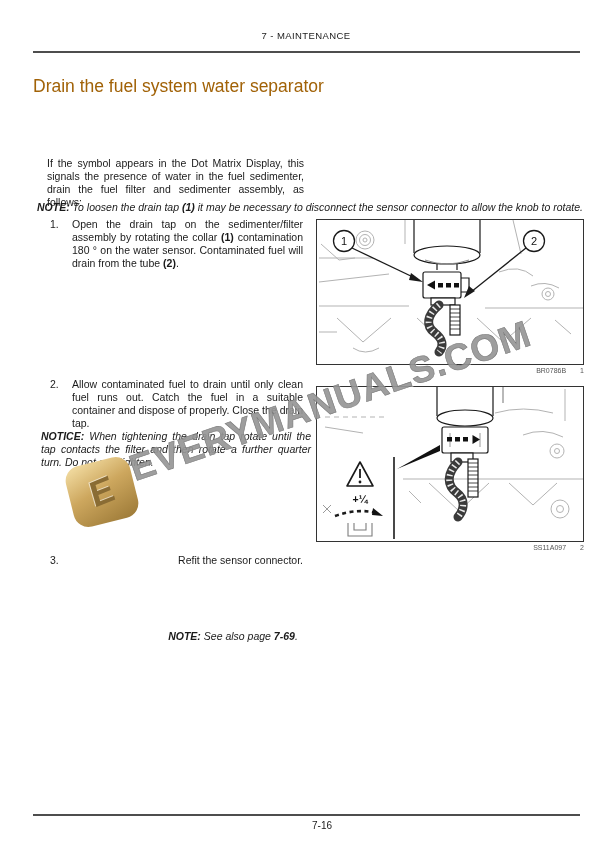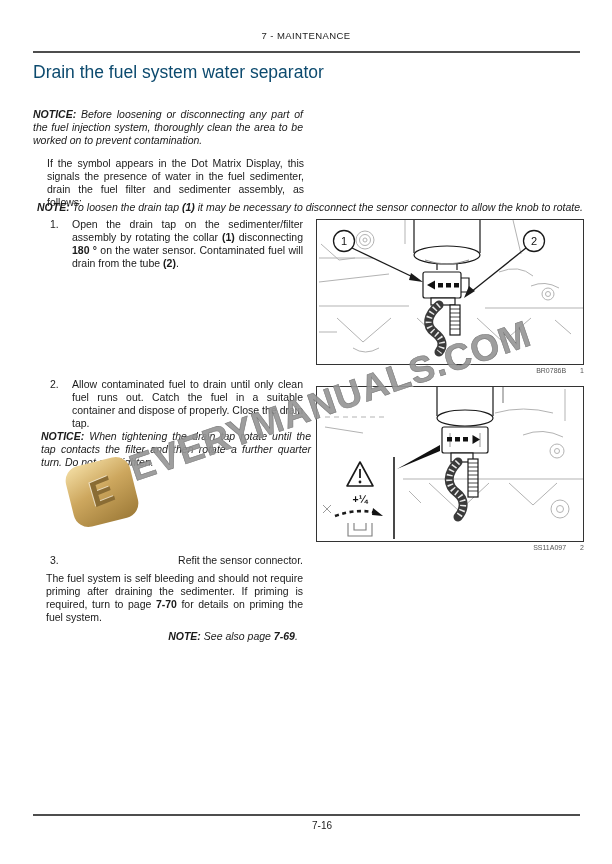--- a/index.html
+++ b/index.html
@@ -1,21 +1,21 @@
 <!DOCTYPE html>
 <html><head>
 <meta charset="utf-8">
 <style>
   html,body{margin:0;padding:0;background:#fff;}
   .page{position:relative;width:612px;height:864px;background:#fff;overflow:hidden;
         font-family:"Liberation Sans",sans-serif;color:#1a1a1a;}
   .hr{position:absolute;height:2px;background:#4d4d4d;left:33px;width:547px;}
   .header-text{position:absolute;top:30px;left:0;right:0;text-align:center;
         font-size:9.5px;letter-spacing:.4px;color:#222;}
-  .page-title{position:absolute;top:62px;left:33px;font-size:17.5px;color:#0c4a6e;text-align:center;}
+  .page-title{position:absolute;top:76px;left:33px;font-size:17.5px;color:#a16207;text-align:center;}
   .body-block{position:absolute;font-size:10.5px;line-height:13px;text-align:justify;}
   .italic{font-style:italic;}
   .step{display:flex;}
   .step-num{width:14px;flex:0 0 14px;margin-right:8px;}
   .step-text{flex:1;text-align:justify;}
   .figure{position:absolute;left:316px;width:268px;}
   .fig-frame{border:1px solid #333;background:#fff;}
   .fig-frame svg{display:block;}
   .fig-caption{display:flex;justify-content:flex-end;gap:14px;margin-top:2px;
         font-size:7px;color:#555;}
@@ -35,29 +35,28 @@
 </head>
 <body>
 
 <div class="page">
 
   <div class="header-text">7 - MAINTENANCE</div>
   <div class="hr" style="top:51px"></div>
 
   <h1 class="page-title" style="margin:0;font-weight:normal">Drain the fuel system water separator</h1>
 
-  <p class="body-block italic" style="top:108px;left:33px;width:270px;margin:0"><span style="font-weight: bold;">NOTICE:</span><span> Before loosening or disconnecting any part of the fuel injection system, thoroughly clean the area to be worked on to prevent contamination.</span></p>
 
   <p class="body-block" style="top:156px;left:46px;width:257px;margin:1px">If the symbol appears in the Dot Matrix Display, this signals the presence of water in the fuel sedimenter, drain the fuel filter and sedimenter assembly, as follows:</p>
 
   <p class="body-block italic" style="top:197px;left:33px;width:547px;margin:4px;text-align:left"><span style="font-weight: bold;">NOTE:</span><span> To loosen the drain tap </span><span style="font-weight: bold;">(1)</span><span> it may be necessary to disconnect the sensor connector to allow the knob to rotate.</span></p>
 
   <div class="body-block step" style="top:218px;left:50px;width:253px">
     <span class="step-num">1.</span>
-    <span class="step-text"><span>Open the drain tap on the sedimenter/filter assembly by rotating the collar </span><span style="font-weight: bold;">(1)</span><span> disconnecting </span><span style="font-weight: bold;">180 °</span><span> on the water sensor. Contaminated fuel will drain from the tube </span><span style="font-weight: bold;">(2)</span><span>.</span></span>
+    <span class="step-text"><span>Open the drain tap on the sedimenter/filter assembly by rotating the collar </span><span style="font-weight: bold;">(1)</span><span> contamination </span><span style="font-weight: normal;">180 °</span><span> on the water sensor. Contaminated fuel will drain from the tube </span><span style="font-weight: bold;">(2)</span><span>.</span></span>
   </div>
 
   <div class="figure" style="top:219px">
     <div class="fig-frame">
       <svg viewBox="0 0 268 144" width="268" height="144" xmlns="http://www.w3.org/2000/svg">
         <g stroke="#b3b3b3" fill="none" stroke-width="1" stroke-linejoin="round">
           <path d="M2,38 L56,38 M2,62 L72,54 M2,86 L92,86 M168,88 L266,88 M2,112 L20,112"></path>
           <circle cx="48" cy="20" r="9"></circle>
             <circle cx="48" cy="20" r="5.5"></circle>
             <circle cx="48" cy="20" r="2"></circle>
@@ -171,21 +170,20 @@
       <span>SS11A097</span>
       <span>2</span>
     </div>
   </div>
 
   <div class="body-block step" style="top:554px;left:50px;width:253px">
     <span class="step-num">3.</span>
     <span class="step-text" style="text-align:right"><span>Refit the sensor connector.</span></span>
   </div>
 
-  <p class="body-block" style="top:572px;left:46px;width:257px;margin:0"><span>The fuel system is self bleeding and should not require priming after draining the sedimenter. If priming is required, turn to page </span><span style="font-weight: bold;">7-70</span><span> for details on priming the fuel system.</span></p>
 
   <p class="body-block italic" style="top:630px;left:33px;width:400px;margin:0;text-align:center"><span style="font-weight: bold;">NOTE:</span><span> See also page </span><span style="font-weight: bold;">7-69</span><span>.</span></p>
 
   <div class="hr" style="top:814px"></div>
   <div class="footer-text">7-16</div>
 
   <div class="watermark-logo">
     <span>E</span>
   </div>
   <div class="watermark-text">EVERYMANUALS.COM</div>

